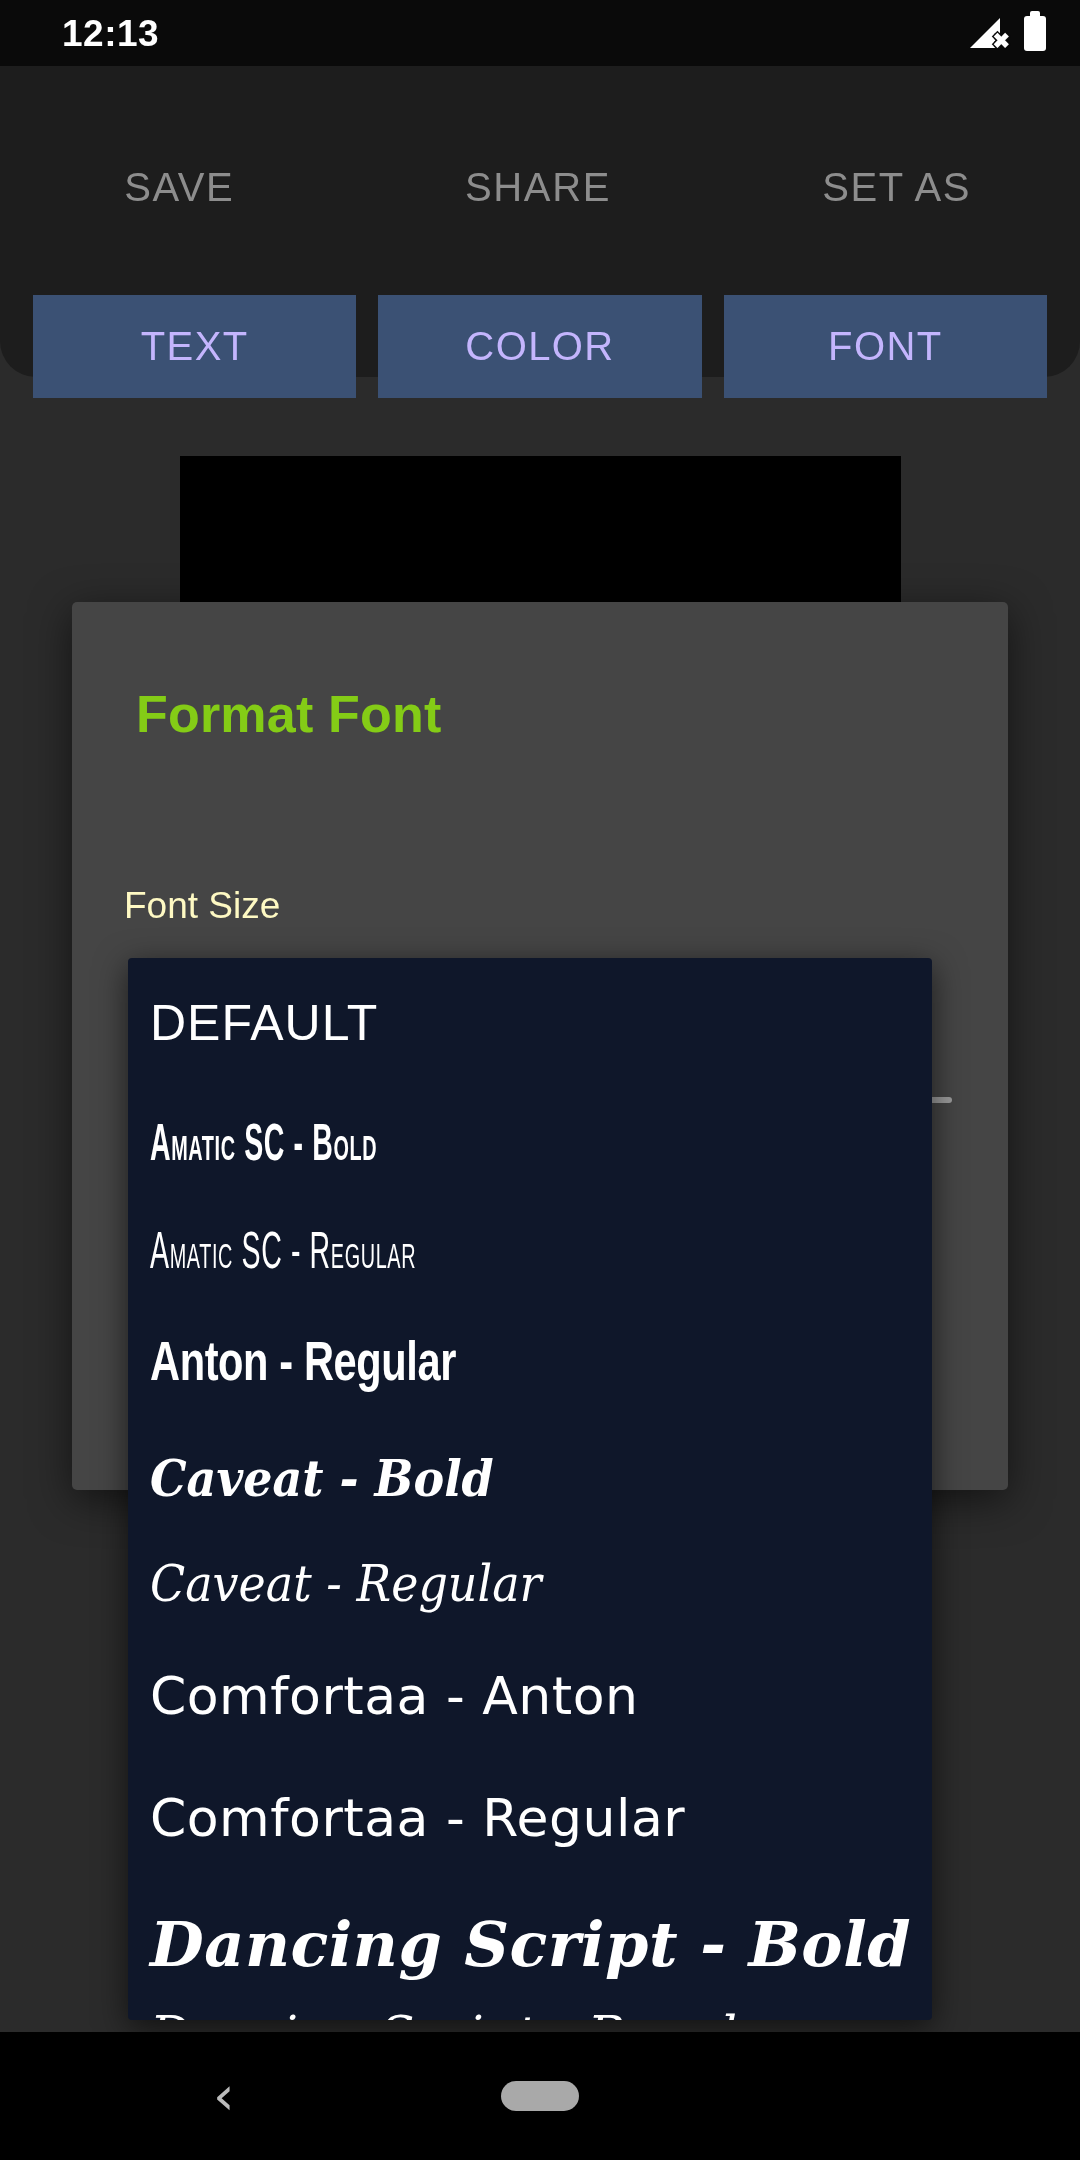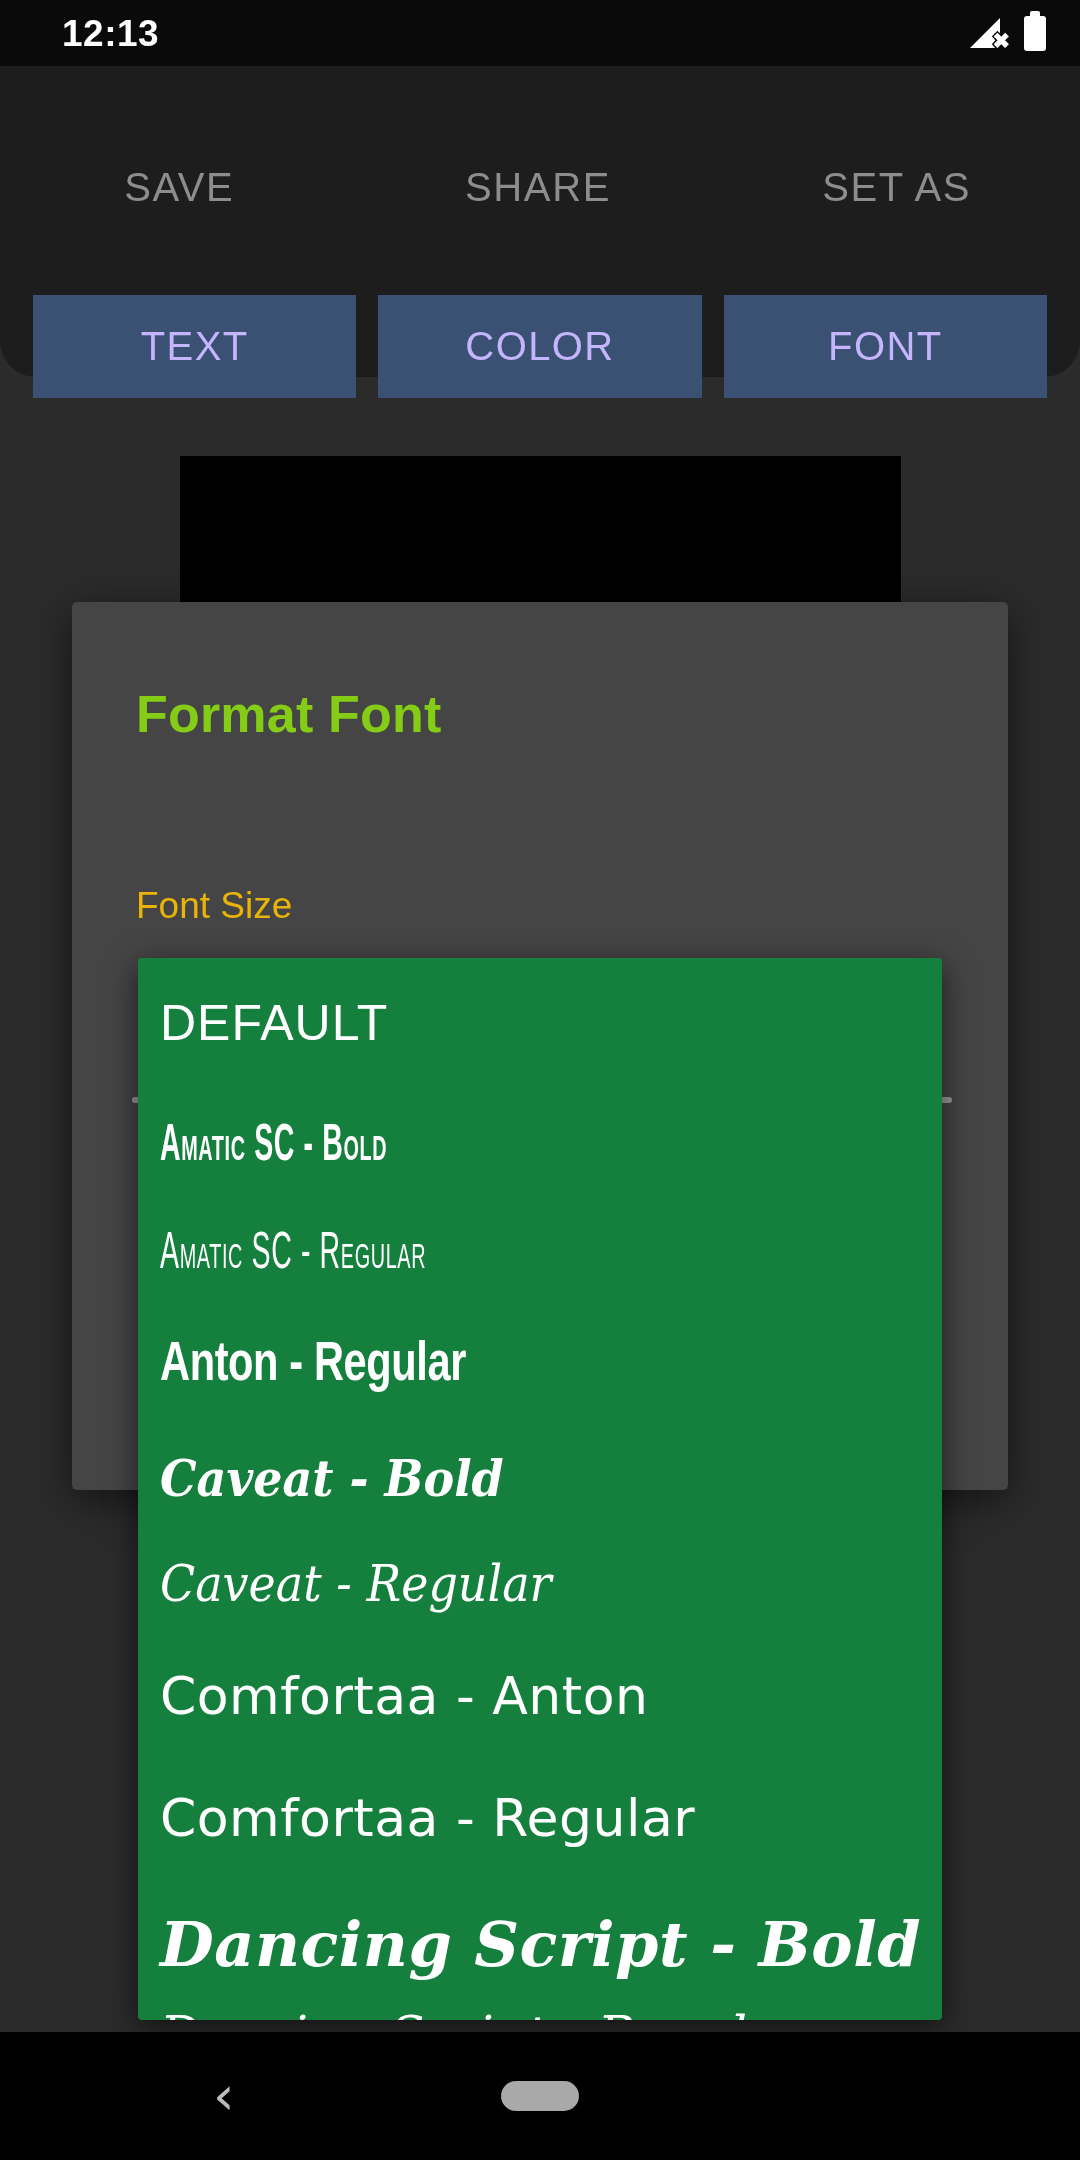--- a/index.html
+++ b/index.html
@@ -116,42 +116,42 @@
     z-index:20;
   }
   #dialog-title {
     position:absolute; left:64px; top:82px;
     color:#84cc16;
     font-size:52px;
     font-weight:bold;
     letter-spacing:0.2px;
   }
   #font-size-label {
-    position:absolute; left:64px; top:283px;
-    color:#eab308;
+    position:absolute; left:52px; top:283px;
+    color:#fef9c3;
     font-size:37px;
   }
   #size-value {
     position:absolute; left:64px; top:412px;
     color:#ffffff;
     font-size:45px;
   }
   
   #size-slider {
     position:absolute; left:60px; top:495px;
     width:820px; height:6px;
     background:#9b9b9b;
     border-radius:3px;
   }
 
   
   #font-popup {
-    position:absolute; left:138px; top:958px;
+    position:absolute; left:128px; top:958px;
     width:804px; height:1062px;
-    background:#15803d;
+    background:#0f172a;
     border-radius:4px;
     box-shadow:0 8px 32px rgba(0,0,0,0.6);
     overflow:hidden;
     z-index:40;
   }
   .font-item {
     position:absolute;
     left:22px;
     color:#ffffff;
     white-space:nowrap;

